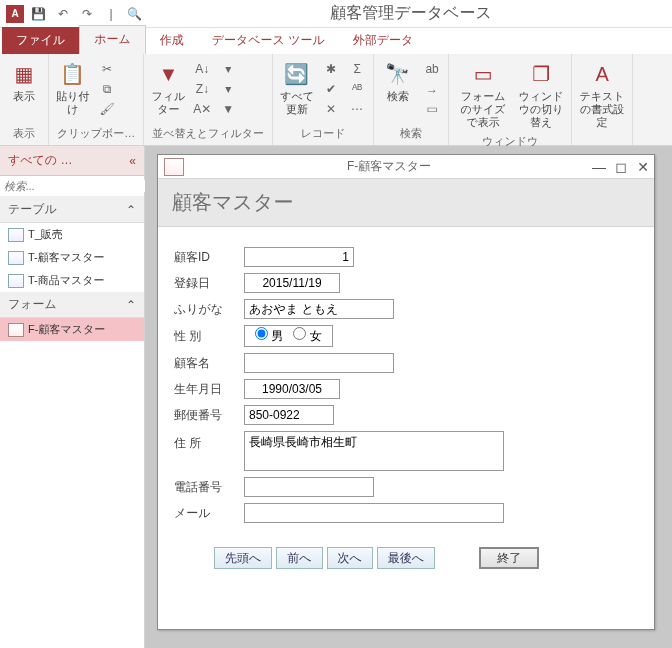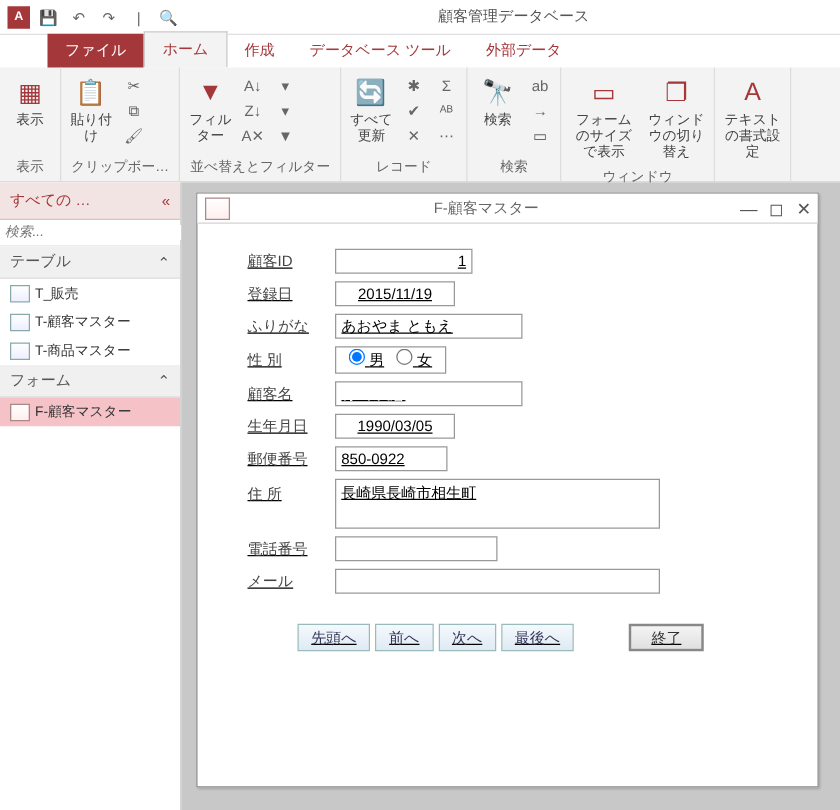--- a/index.html
+++ b/index.html
@@ -1,24 +1,24 @@
 <!DOCTYPE html>
 <html><head>
 <meta charset="utf-8">
 <style>
 * { box-sizing: border-box; margin: 0; padding: 0; font-family: "Meiryo UI","Yu Gothic UI",sans-serif; font-size: 12px; }
 body { background: #fff; width: 672px; height: 648px; overflow: hidden; }
 .titlebar { height: 28px; background: #fff; display: flex; align-items: center; border-bottom: 1px solid #e0e0e0; }
 .titlebar .ql { display: flex; align-items: center; gap: 6px; padding: 0 6px; }
 .titlebar .appicon { width: 18px; height: 18px; background: #a4373a; display: flex; align-items: center; justify-content: center; color: #fff; font-weight: bold; font-size: 10px; }
 .titlebar .qbtn { width: 18px; height: 18px; display: flex; align-items: center; justify-content: center; color: #666; cursor: pointer; }
-.titlebar .title { flex: 1; text-align: center; color: #555; font-size: 12px; }
+.titlebar .title { flex: 1; text-align: center; color: #555; font-size: 16px; }
 .tabs { height: 26px; display: flex; align-items: flex-end; background: #fff; padding-left: 2px; }
 .tab { padding: 5px 14px; color: #a4373a; cursor: pointer; font-size: 12px; }
-.tab.file { background: #a4373a; color: #fff; margin-left: 36px; }
+.tab.file { background: #a4373a; color: #fff; }
 .tab.active { border: 1px solid #ccc; border-bottom: 1px solid #f3f3f3; background: #f3f3f3; }
 .ribbon { height: 92px; background: #f3f3f3; border-bottom: 1px solid #d4d4d4; display: flex; }
 .rgroup { border-right: 1px solid #ddd; display: flex; flex-direction: column; justify-content: space-between; padding: 4px 4px 2px 4px; }
 .rgroup .top { display: flex; align-items: flex-start; gap: 2px; flex: 1; }
 .rgroup .label { text-align: center; font-size: 11px; color: #666; padding: 2px 4px; }
 .bigbtn { display: flex; flex-direction: column; align-items: center; width: 40px; cursor: pointer; padding: 2px; }
 .bigbtn .ic { width: 28px; height: 28px; display: flex; align-items: center; justify-content: center; font-size: 20px; color: #a4373a; }
 .bigbtn .tx { font-size: 11px; color: #444; text-align: center; line-height: 1.2; margin-top: 2px; }
 .smallstack { display: flex; flex-direction: column; gap: 2px; padding: 2px; }
 .sbtn { width: 20px; height: 18px; display: flex; align-items: center; justify-content: center; color: #666; font-size: 12px; cursor: pointer; }
@@ -33,21 +33,21 @@
 .navitem::before { content: ""; position: absolute; left: 8px; width: 14px; height: 12px; border: 1px solid #8aa; background: linear-gradient(#fff,#eef); }
 .navitem.form::before { border-color: #a88; background: linear-gradient(#fff,#fee); }
 .navitem.selected { background: #f5c2c7; }
 .mdi { flex: 1; background: #c8c8c8; position: relative; }
 .formwin { position: absolute; left: 12px; top: 8px; width: 498px; height: 476px; background: #fff; border: 1px solid #888; box-shadow: 1px 1px 2px rgba(0,0,0,.2); display: flex; flex-direction: column; }
 .formtitle { height: 24px; background: #fff; border-bottom: 1px solid #d4d4d4; display: flex; align-items: center; }
 .formtitle .ficon { width: 20px; height: 18px; margin: 0 6px; border: 1px solid #a88; background: linear-gradient(#fff,#fee); }
 .formtitle .ftxt { flex: 1; text-align: center; color: #666; font-size: 12px; }
 .formtitle .wbtn { width: 22px; text-align: center; cursor: pointer; color: #555; font-size: 14px; }
 .formheader { background: #e8e8e8; padding: 10px 14px; font-size: 20px; color: #707070; border-bottom: 1px solid #d4d4d4; }
-.formbody { padding: 20px 16px 10px 40px; text-decoration: underline; }
+.formbody { padding: 20px 16px 10px 16px; }
 .frow { display: flex; align-items: center; margin-bottom: 6px; }
 .frow .flabel { width: 70px; color: #444; }
 .frow input[type=text] { height: 20px; border: 1px solid #999; padding: 1px 4px; background: #fff; }
 .frow .idbox { width: 110px; text-align: right; background: #e8e8e8; }
 .frow .datebox { width: 96px; text-align: center; }
 .frow .namebox { width: 150px; }
 .frow .selname { background: #003399; color: #fff; }
 .frow .radgrp { border: 1px solid #999; display: inline-flex; align-items: center; gap: 10px; padding: 2px 10px; height: 22px; }
 .frow textarea { width: 260px; height: 40px; border: 1px solid #999; padding: 2px 4px; resize: none; }
 .navbtns { padding: 18px 0 0 40px; display: flex; gap: 4px; align-items: flex-start; }
@@ -204,20 +204,21 @@
 
   <div class="mdi">
     <div class="formwin">
       <div class="formtitle">
         <div class="ficon"></div>
         <div class="ftxt">F-顧客マスター</div>
         <div class="wbtn">—</div>
         <div class="wbtn">◻</div>
         <div class="wbtn">✕</div>
       </div>
+      <div class="formheader">顧客マスター</div>
       <div class="formbody">
         <div class="frow">
           <div class="flabel">顧客ID</div>
           <input type="text" class="idbox" readonly="" value="1" style="">
         </div>
         <div class="frow">
           <div class="flabel">登録日</div>
           <input type="text" class="datebox" value="2015/11/19" style="">
         </div>
         <div class="frow">

